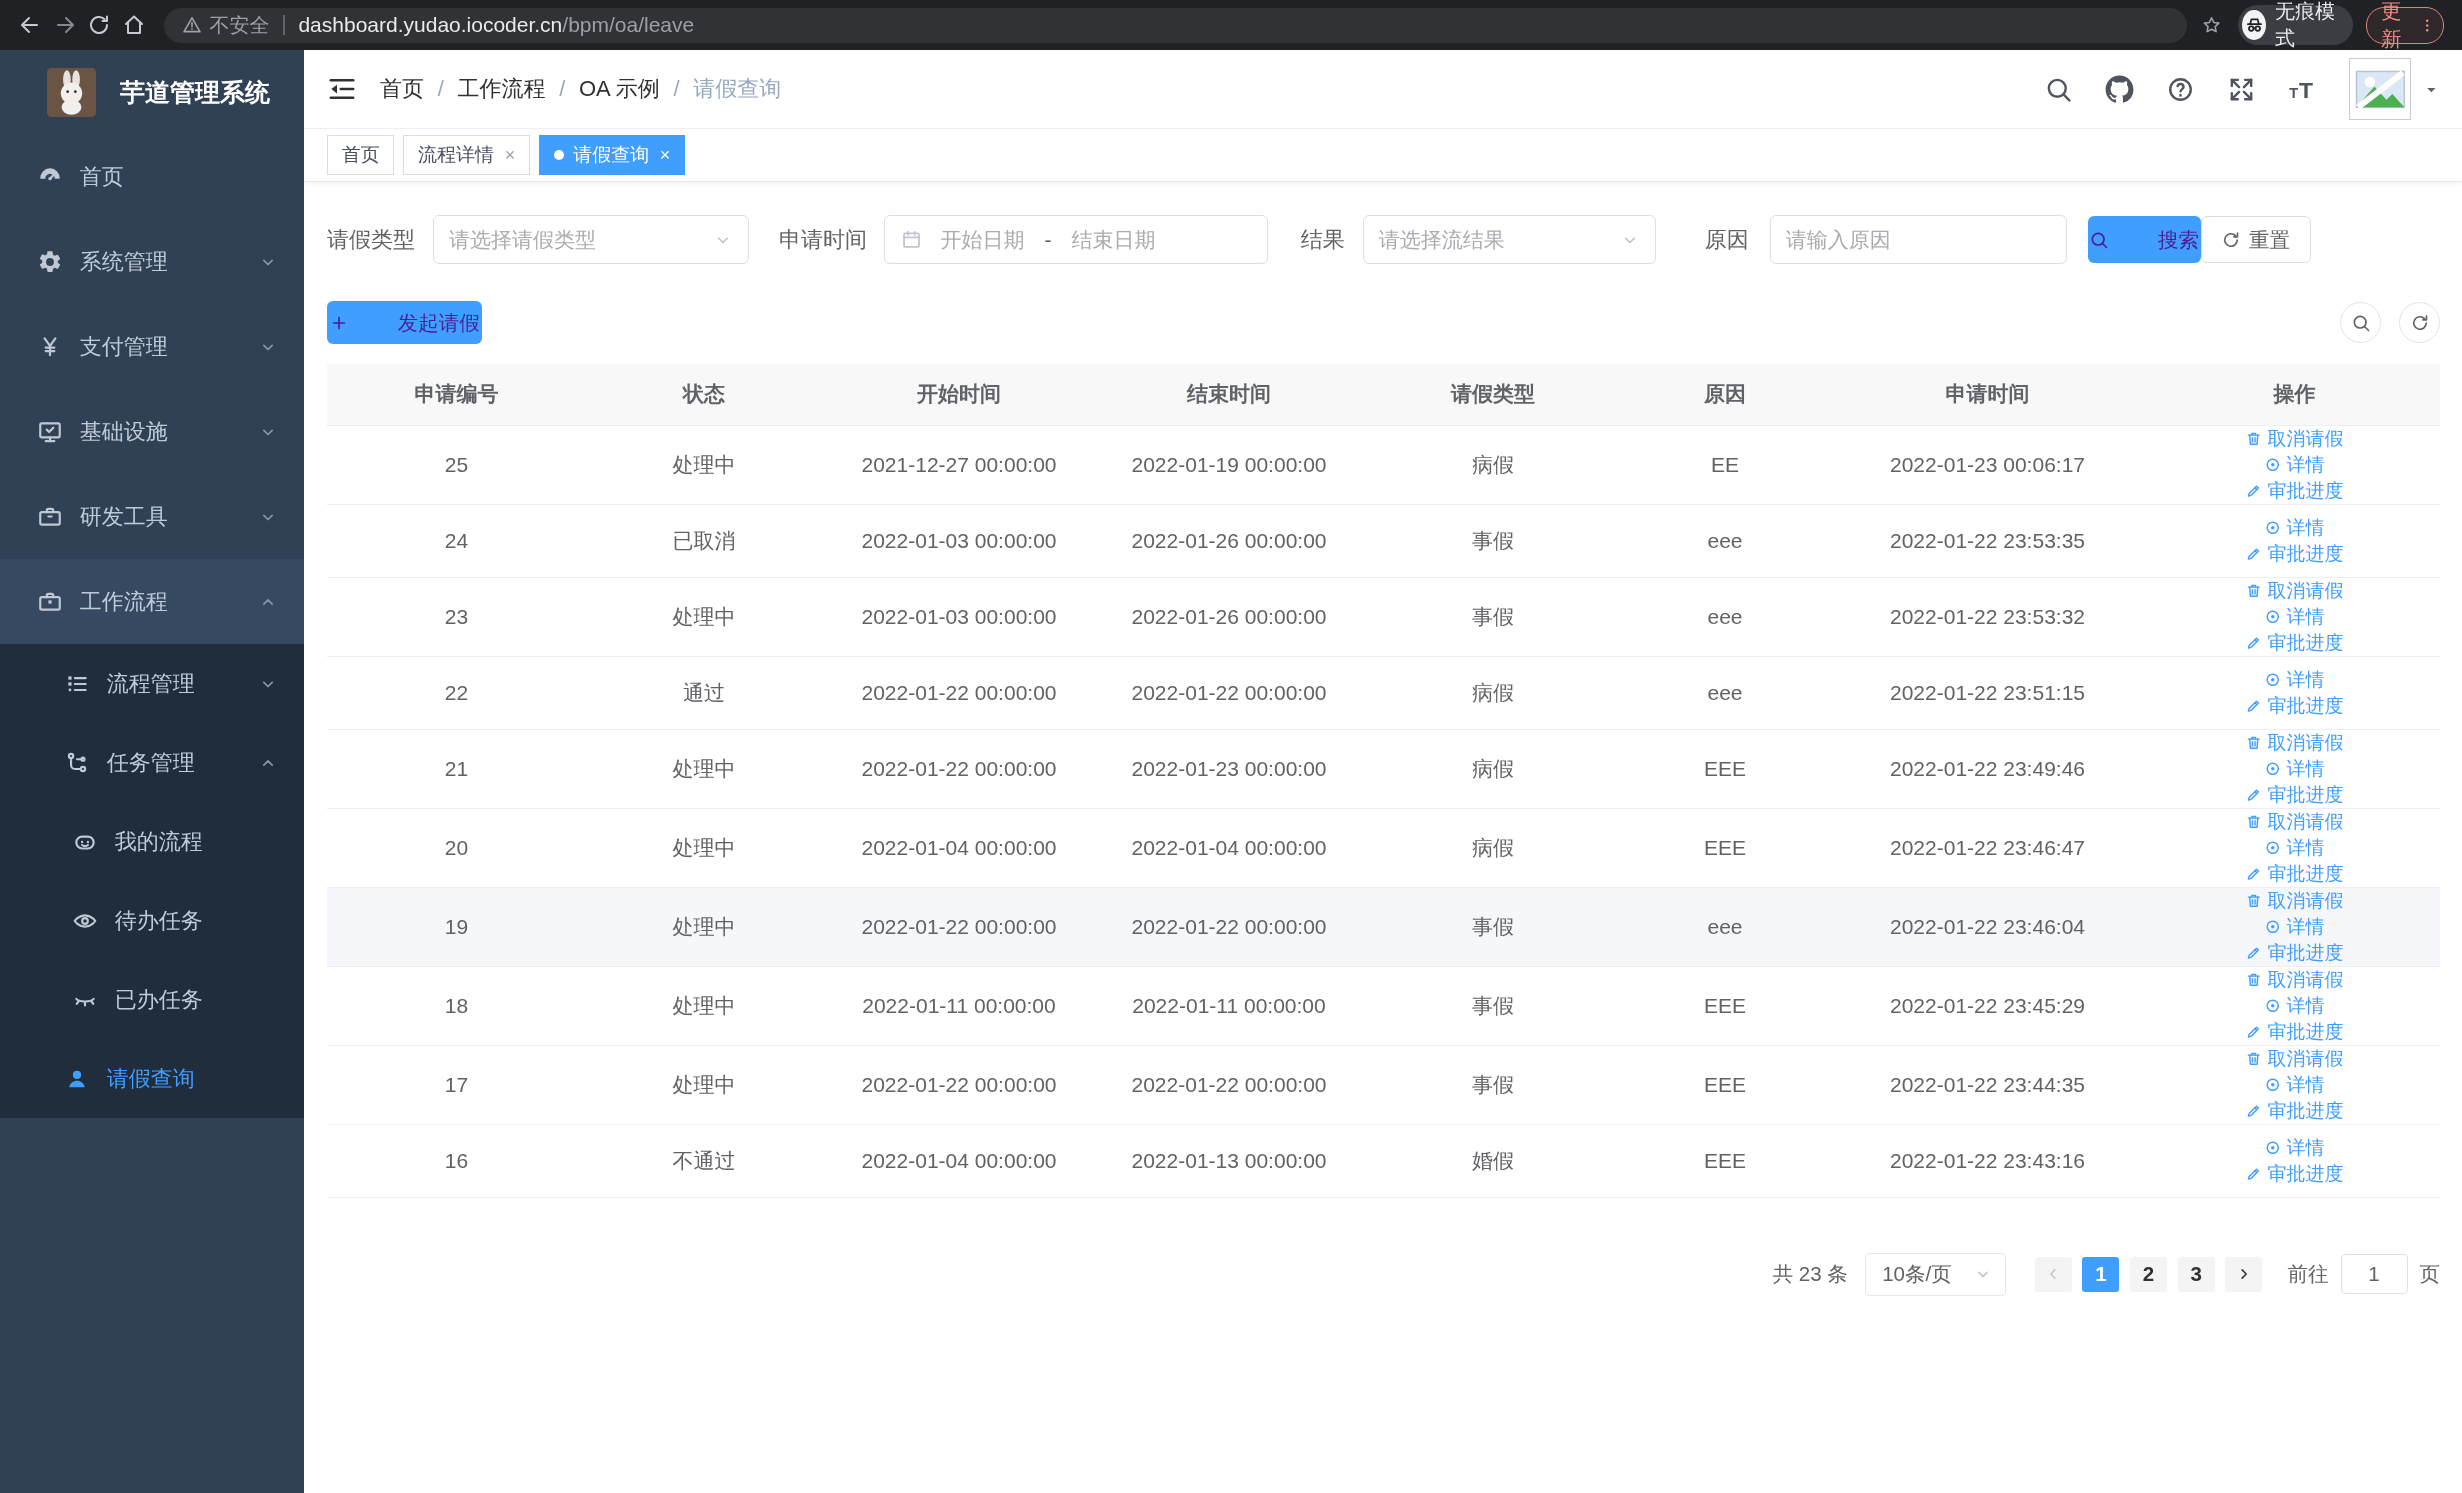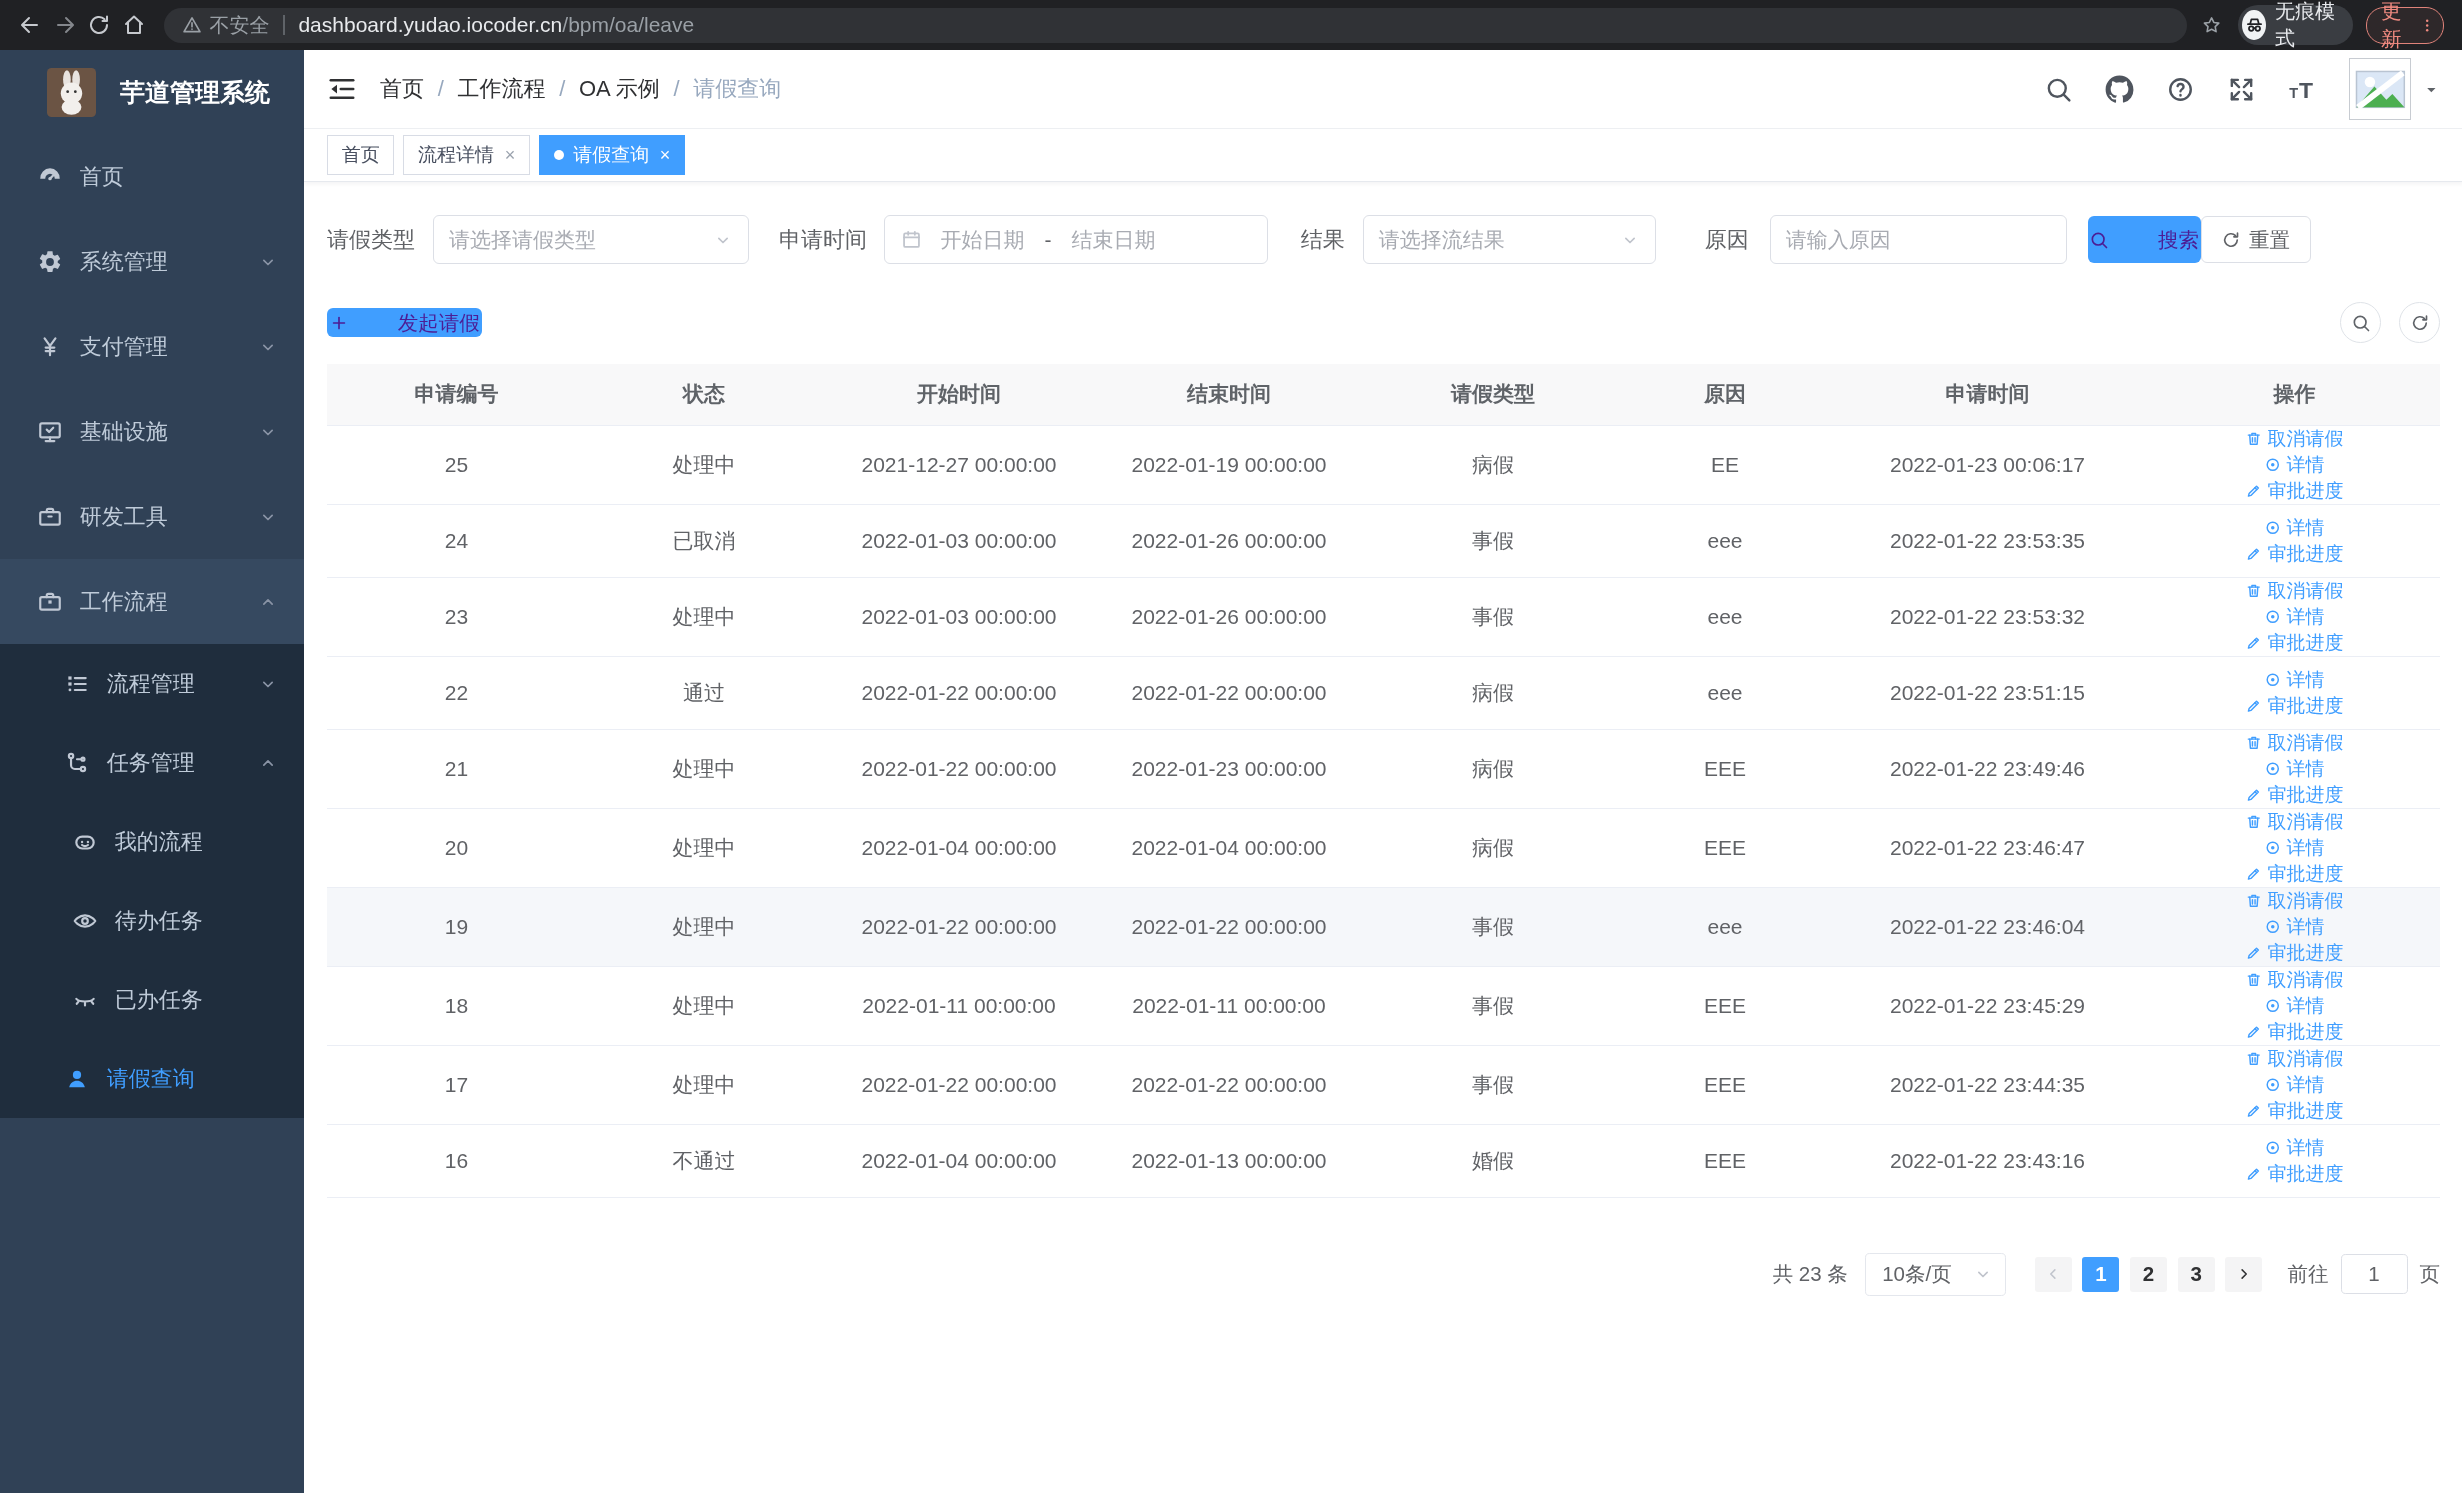--- a/index.html
+++ b/index.html
@@ -89,21 +89,21 @@
   input.f-input { height:49px; border:1.5px solid #dcdfe6; border-radius:6px; padding:0 15px;
     font-size:21px; color:#606266; font-family:inherit; outline:none; }
   input.f-input::placeholder { color:#a8abb2; }
   .btn { height:47px; border-radius:6px; display:inline-flex; align-items:center; justify-content:center;
     font-size:20.5px; cursor:pointer; border:none; font-family:inherit; }
   .btn .ic { width:20px; height:20px; margin-right:7.6px; }
   .btn-primary { background:var(--accent); color:#4c1d95;gap:41px; }
   .btn-plain { background:#fff; border:1.5px solid #dcdfe6; color:#606266; }
 
   .toolbar { margin-top:37px; height:43px; display:flex; align-items:center; }
-  .create-btn { width:155px; height:29px; }
+  .create-btn { width:155px; height:43px; }
   .mini-circles { margin-left:auto; display:flex; align-items:center; }
   .circle-btn { width:41px; height:41px; border-radius:50%; border:1.5px solid #dfe3e8; background:#fff;
     color:#5f6368; display:flex; align-items:center; justify-content:center; margin-left:18px; cursor:pointer; }
   .circle-btn .ic { width:20px; height:20px; margin:0; }
 
   
   table.grid { margin-top:20px; width:2113px; border-collapse:collapse; table-layout:fixed; }
   table.grid th { height:61px; background:#f8f8f9; color:#5f6368; font-size:21px; font-weight:600;
     border-bottom:1.5px solid #ebeef5; text-align:center; }
   table.grid td { height:73px; color:#606266; font-size:21px; text-align:center;

